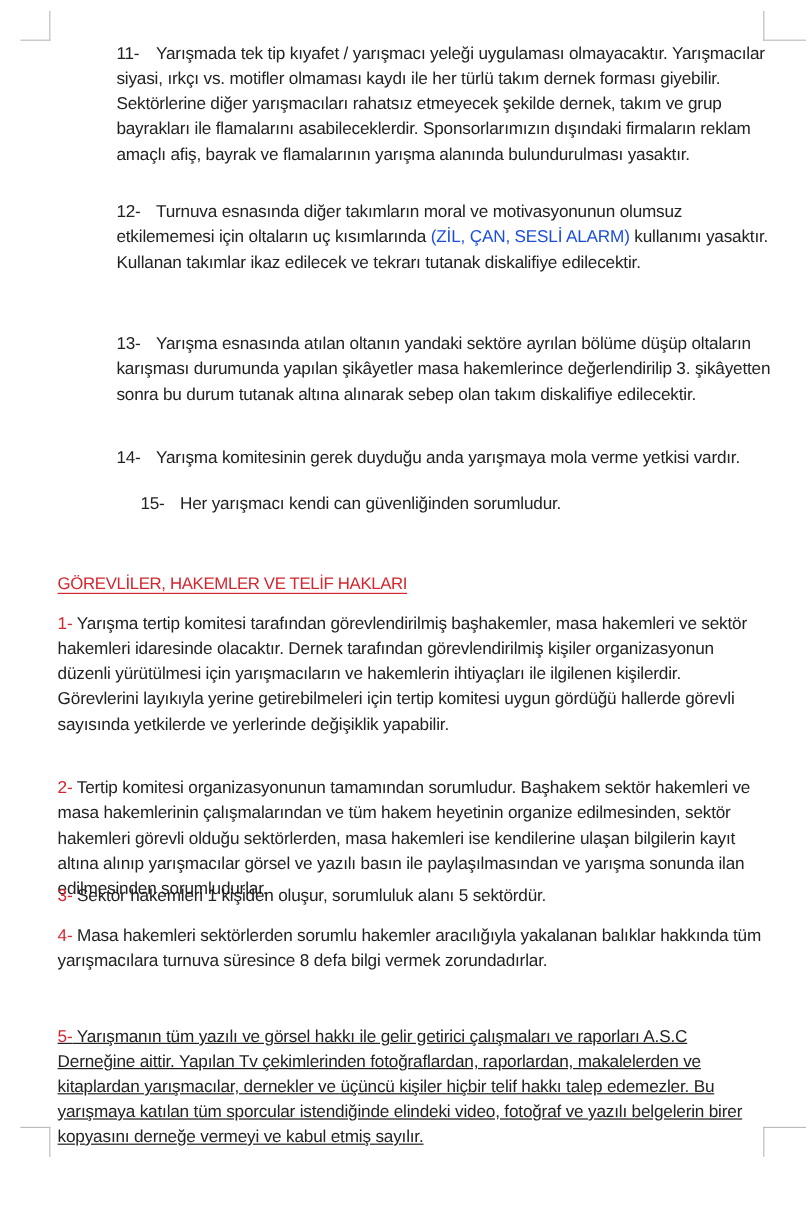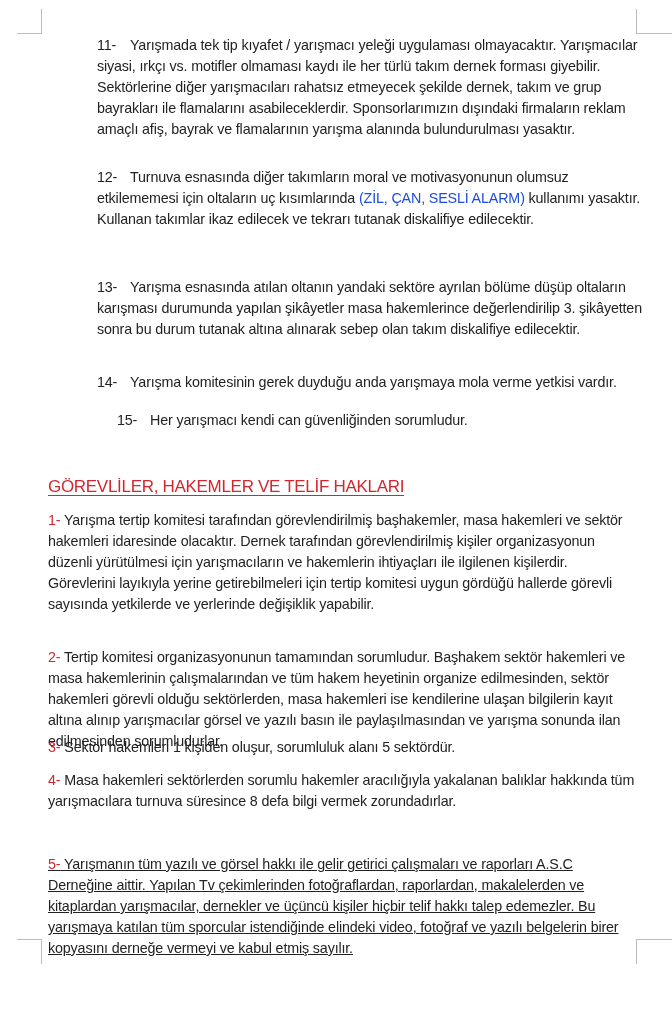--- a/index.html
+++ b/index.html
@@ -11,21 +11,21 @@
   .c-tl { left: 17px; top: 9px; border-right-width: 1px; border-bottom-width: 1px; }
   .c-tr { left: 636px; top: 9px; border-left-width: 1px; border-bottom-width: 1px; width: 36px; }
   .c-bl { left: 17px; top: 939px; border-right-width: 1px; border-top-width: 1px; }
   .c-br { left: 636px; top: 939px; border-left-width: 1px; border-top-width: 1px; width: 36px; }
 
   .page-text { position: absolute; left: 0; top: 0; width: 672px; font-size: 14.3px; line-height: 21px; letter-spacing: -0.15px; }
   .num-item { position: absolute; left: 97px; width: 545px; }
   .num-item .num { display: inline-block; width: 33px; }
   .red { color: #1d4ed8; }
   .heading {
-    position: absolute; left: 48px; top: 476px; font-size: 17px; color: #d3262f;
+    position: absolute; left: 48px; top: 476px; font-size: 14px; color: #d3262f;
     text-decoration: underline; text-underline-offset: 3px; letter-spacing: -0.3px;
   }
   .para { position: absolute; left: 48px; width: 590px; }
   .para .pnum { color: #d3262f; }
 </style>
 </head>
 <body>
 
 <div class="corner c-tl"></div>
 <div class="corner c-tr"></div>

